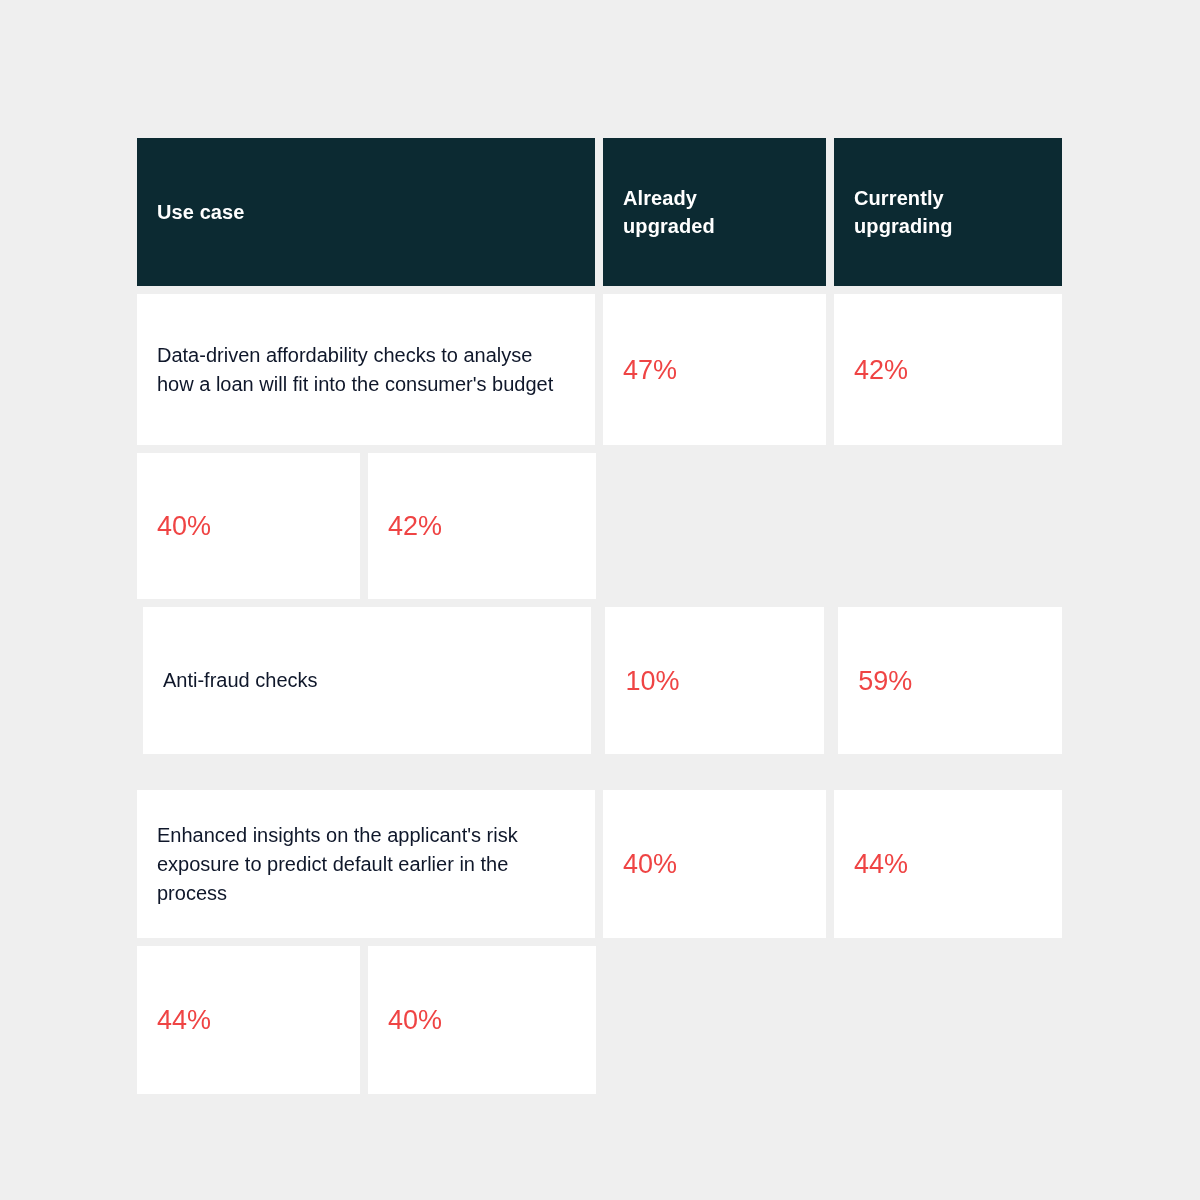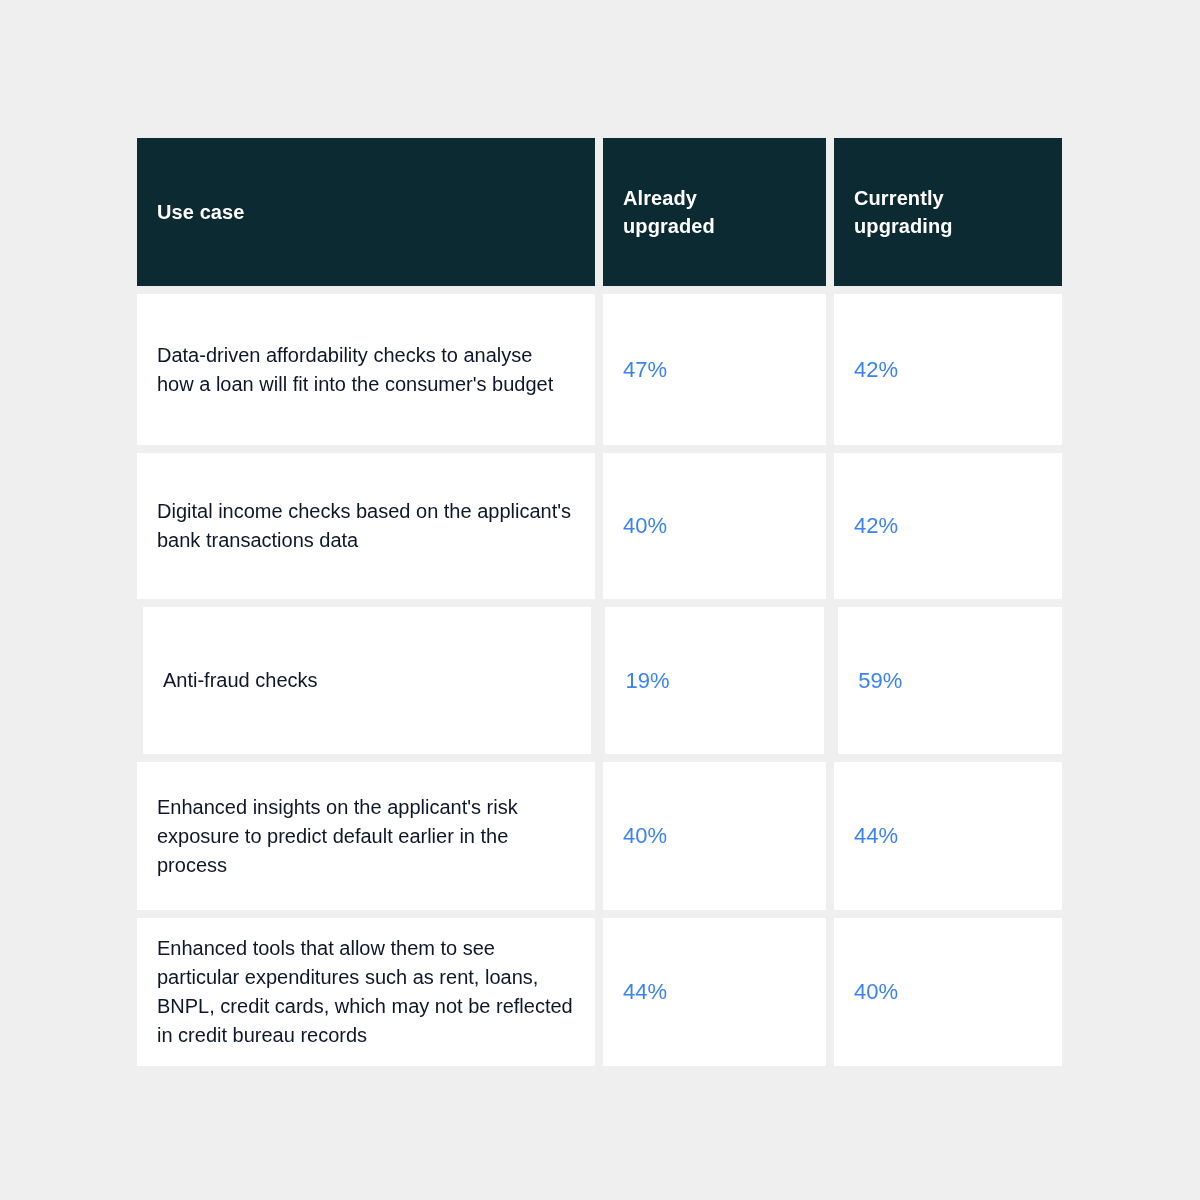--- a/index.html
+++ b/index.html
@@ -65,32 +65,32 @@
     line-height: 28px;
     letter-spacing: 0.1px;
     white-space: pre-line;
   }
 
   
   .row-body .cell { height: 151px; }
   .row-body.r1 .cell { height: 151px; }
   .row-body.r2 .cell { height: 146px; }
   .row-body.r3 .cell { height: 147px; margin-left: 6px; }
-  .row-body.r4 .cell { height: 148px; }
+  .row-body.r4 .cell { height: 148px; margin-top: 28px; }
   .row-body.r5 .cell { height: 148px; }
 
   .usecase-text {
     color: #0f172a;
     font-size: 20px;
     line-height: 29px;
     font-weight: normal;
   }
   .value-text {
-    color: #3b82f6;
-    font-size: 22px;
+    color: #ef4444;
+    font-size: 27px;
     line-height: 28px;
     font-weight: normal;
   }
 </style>
 </head>
 <body>
 
 <div class="page">
 
   <div class="table">
@@ -115,59 +115,53 @@
       </div>
       <div class="cell c-val-a">
         <span class="value-text">47%</span>
       </div>
       <div class="cell c-val-b">
         <span class="value-text">42%</span>
       </div>
     </div>
 
     <div class="row row-body r2">
-      <div class="cell c-usecase">
-        <span class="usecase-text">Digital income checks based on the applicant's bank transactions data</span>
-      </div>
       <div class="cell c-val-a">
         <span class="value-text">40%</span>
       </div>
       <div class="cell c-val-b">
         <span class="value-text">42%</span>
       </div>
     </div>
 
     <div class="row row-body r3">
       <div class="cell c-usecase">
         <span class="usecase-text">Anti-fraud checks</span>
       </div>
       <div class="cell c-val-a">
-        <span class="value-text">19%</span>
+        <span class="value-text">10%</span>
       </div>
       <div class="cell c-val-b">
         <span class="value-text">59%</span>
       </div>
     </div>
 
     <div class="row row-body r4">
       <div class="cell c-usecase">
         <span class="usecase-text">Enhanced insights on the applicant's risk exposure to predict default earlier in the process</span>
       </div>
       <div class="cell c-val-a">
         <span class="value-text">40%</span>
       </div>
       <div class="cell c-val-b">
         <span class="value-text">44%</span>
       </div>
     </div>
 
     <div class="row row-body r5">
-      <div class="cell c-usecase">
-        <span class="usecase-text">Enhanced tools that allow them to see particular expenditures such as rent, loans, BNPL, credit cards, which may not be reflected in credit bureau records</span>
-      </div>
       <div class="cell c-val-a">
         <span class="value-text">44%</span>
       </div>
       <div class="cell c-val-b">
         <span class="value-text">40%</span>
       </div>
     </div>
 
   </div>
 </div>

